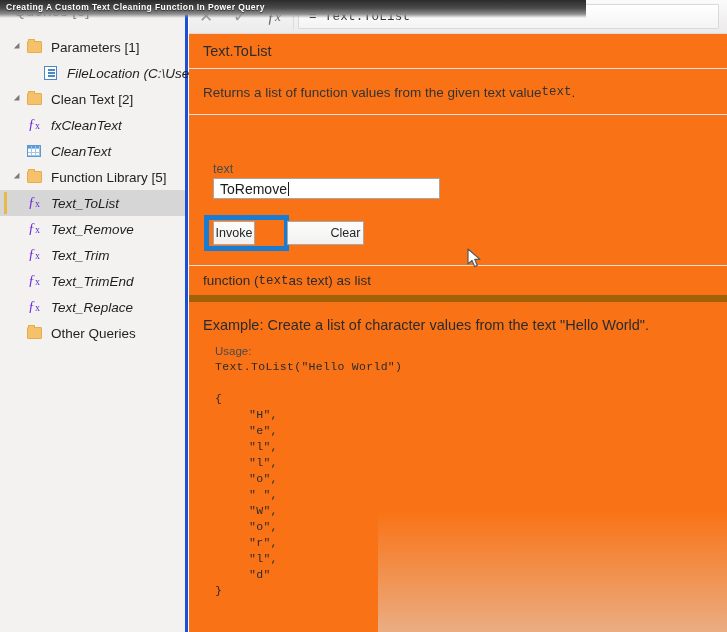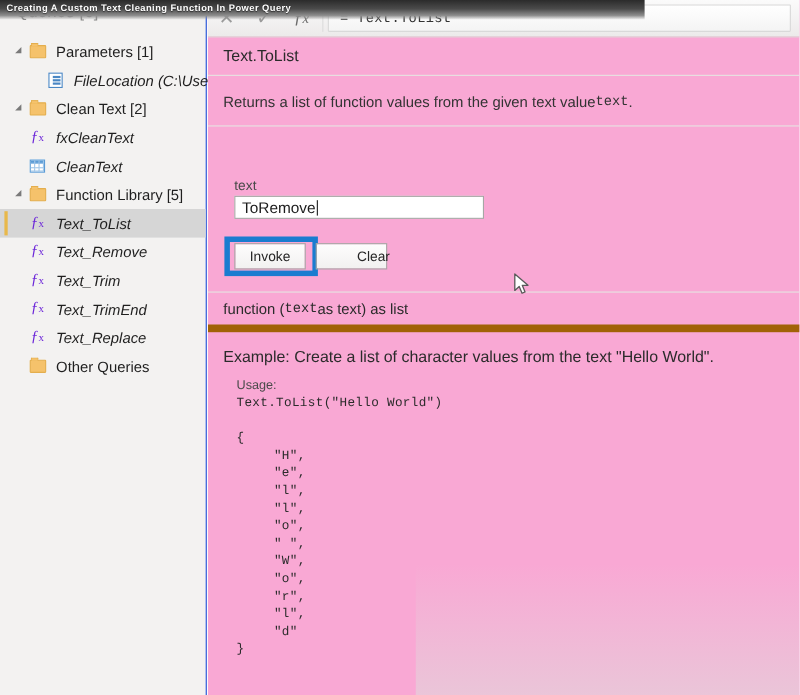--- a/index.html
+++ b/index.html
@@ -8,21 +8,21 @@
     font-family:"Liberation Sans", sans-serif;
     background:#ffffff;
     position:relative;
   }
   #app{position:relative;width:727px;height:632px;overflow:hidden;background:#fff;}
 
   
   .queries-pane{
     position:absolute;left:0;top:0;width:188px;height:632px;
     background:#f3f2f1;
-    border-right:1px solid #1d4ed8;
+    border-right:3px solid #1d4ed8;
     box-sizing:border-box;
   }
   .queries-header{
     position:absolute;left:14px;top:2px;
     font-size:15px;color:#8a8a8a;letter-spacing:.2px;
     white-space:nowrap;
   }
   .tree{position:absolute;left:0;top:34px;right:0;}
   .tree-row{
     position:relative;height:26px;display:flex;align-items:center;
@@ -64,21 +64,21 @@
     position:relative;display:flex;flex-direction:column;justify-content:space-evenly;padding:1px 1px 1px 3px;
   }
   .param-ico b{display:block;height:2px;background:#4a87c4;width:100%;}
   .label-italic{font-style:italic;}
   .tree-indent-1{padding-left:12px;}
   .tree-indent-2{padding-left:28px;}
 
   
   .detail{
     position:absolute;left:189px;top:0;right:0;bottom:0;
-    background:#f9a8d4;overflow:hidden;
+    background:#f97316;overflow:hidden;
   }
   .formula-bar{
     position:absolute;left:0;top:0;right:0;height:33px;
     background:linear-gradient(#fbfbfb,#eceaea);
     border-bottom:1px solid #dedbd9;
     display:flex;align-items:center;
   }
   .fbtn{
     width:34px;height:33px;display:flex;align-items:center;justify-content:center;
     color:#9b9b9b;font-size:17px;
@@ -131,22 +131,22 @@
     position:absolute;left:15px;top:99px;width:85px;height:36px;
     border:5px solid #1a7cd0;box-sizing:border-box;
   }
   .btn{
     position:absolute;height:24px;
     background:linear-gradient(#fdfdfd,#f2f1f0);
     border:1px solid #a9a8a7;box-sizing:border-box;
     display:flex;align-items:center;justify-content:center;
     font-size:12.5px;color:#262626;
   }
-  .btn-invoke{left:24px;top:105px;width:65px;}
-  .btn-clear{left:98px;top:105px;width:65px;padding-left:40px;}
+  .btn-invoke{left:24px;top:105px;width:42px;}
+  .btn-clear{left:98px;top:105px;width:77px;padding-left:40px;}
 
   .cursor-arrow{position:absolute;left:278px;top:248px;width:16px;height:22px;}
 
   .fn-sig{
     position:absolute;left:0;right:0;top:266px;height:36px;
     display:flex;align-items:center;padding-left:14px;box-sizing:border-box;
     font-size:13.5px;color:#2b2b2b;
     border-bottom:7px solid #a16207;
   }
   .example{

